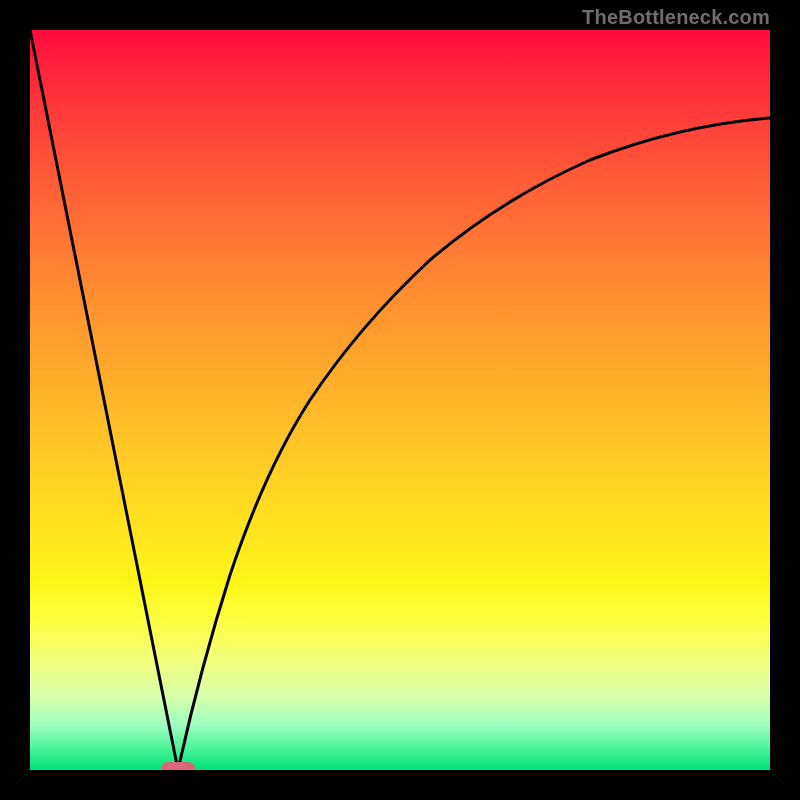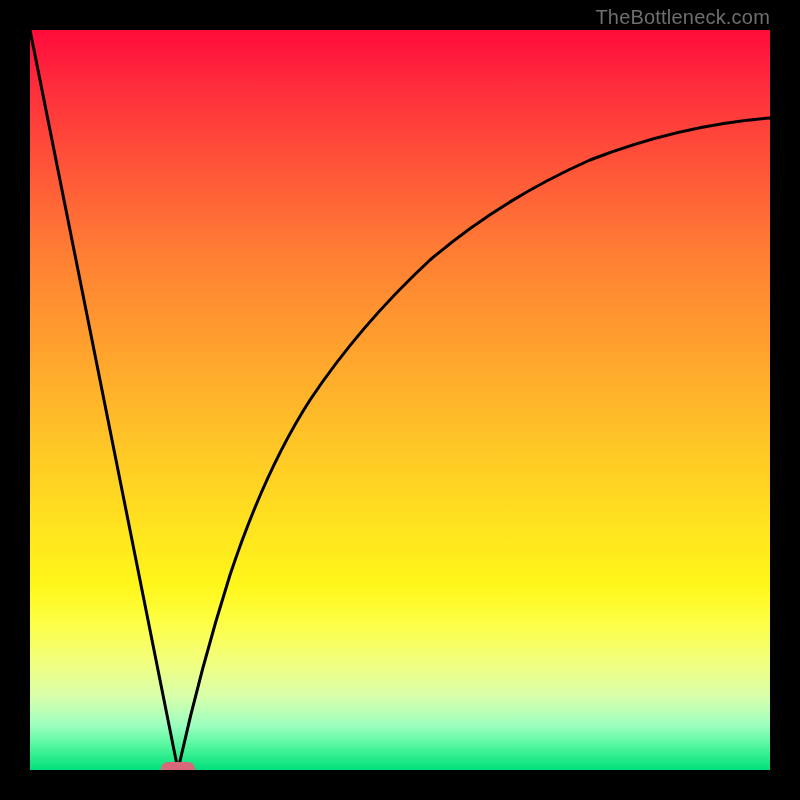--- a/index.html
+++ b/index.html
@@ -51,21 +51,21 @@
     inset: 0;
     width: 100%;
     height: 100%;
   }
   .watermark {
     position: absolute;
     top: 6px;
     right: 30px;
     color: #6e6e6e;
     font-size: 20px;
-    font-weight: 400;
+    font-weight: 700;
     letter-spacing: 0.2px;
     user-select: none;
   }
   .min-marker {
     position: absolute;
     height: 14px;
     border-radius: 7px;
     background: #d9697a;
   }
 </style>

